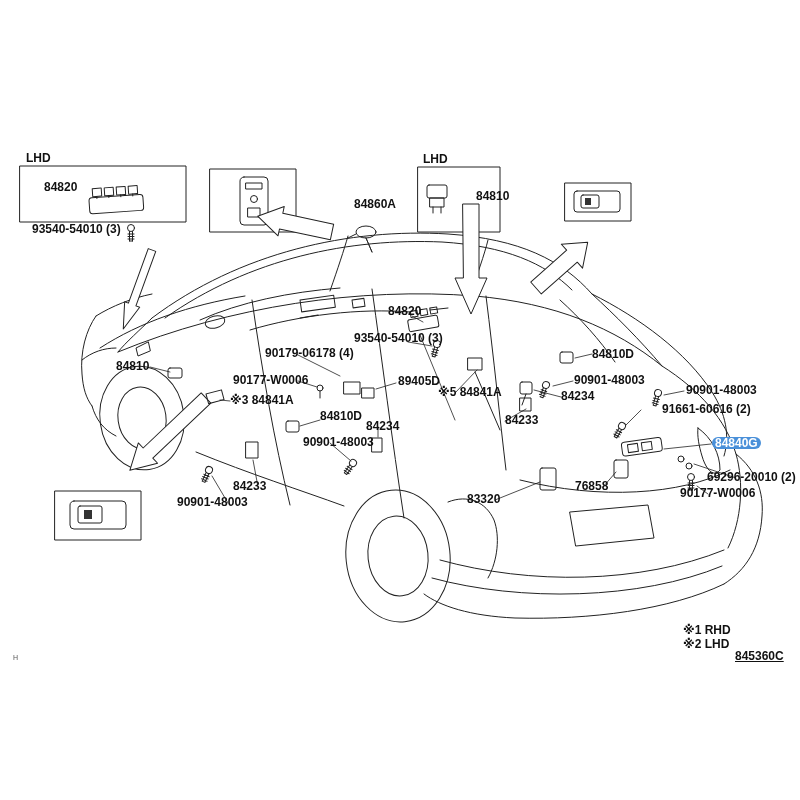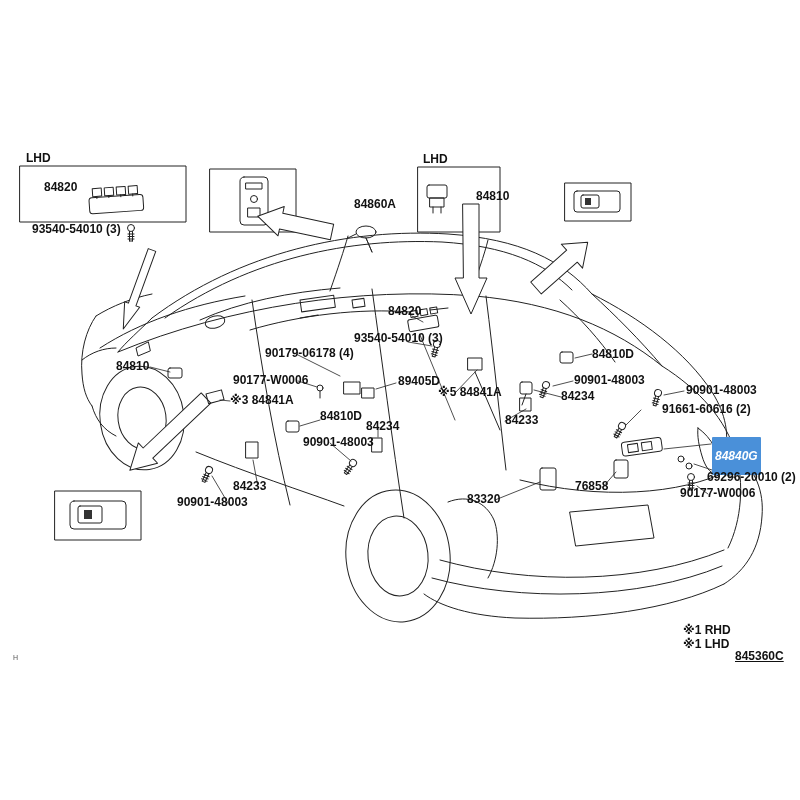--- a/index.html
+++ b/index.html
@@ -1,20 +1,20 @@
 <!DOCTYPE html>
 <html><head>
 <meta charset="utf-8">
 <style>
   html,body{margin:0;padding:0;background:#fff;}
   body{width:800px;height:800px;position:relative;font-family:"Liberation Sans","DejaVu Sans",sans-serif;}
   .stage{position:absolute;left:0;top:0;width:800px;height:800px;overflow:hidden;}
   svg{position:absolute;left:0;top:0;}
   .lbl{position:absolute;font-size:12px;font-weight:bold;color:#111;white-space:nowrap;line-height:12px;}
-  .lbl.hl{color:#fff;padding:13px 3px;border-radius:1px;font-style:italic;}
+  .lbl.hl{color:#fff;padding:0 3px;border-radius:6px;}
   .lbl.code{font-size:12px;text-decoration:underline;}
   .lbl.tiny{font-size:7px;font-weight:normal;color:#555;}
 </style>
 </head>
 <body>
 
 <div class="stage">
 
   <svg width="800" height="800" viewBox="0 0 800 800">
     <defs>
@@ -246,17 +246,17 @@
   <div class="lbl" style="left:662px;top:403px">91661-60616 (2)</div>
   <div class="lbl hl" style="left: 712px; top: 437px; background: rgb(74, 144, 217);">84840G</div>
   <div class="lbl" style="left:505px;top:414px">84233</div>
   <div class="lbl" style="left:233px;top:480px">84233</div>
   <div class="lbl" style="left:177px;top:496px">90901-48003</div>
   <div class="lbl" style="left:467px;top:493px">83320</div>
   <div class="lbl" style="left:575px;top:480px">76858</div>
   <div class="lbl" style="left:707px;top:471px">69296-20010 (2)</div>
   <div class="lbl" style="left:680px;top:487px">90177-W0006</div>
   <div class="lbl" style="left:683px;top:624px">※1 RHD</div>
-  <div class="lbl" style="left:683px;top:638px">※1 LHD</div>
+  <div class="lbl" style="left:683px;top:638px">※2 LHD</div>
   <div class="lbl code" style="left:735px;top:650px">845360C</div>
   <div class="lbl tiny" style="left:13px;top:652px">H</div>
 
 </div>
 
 </body></html>

